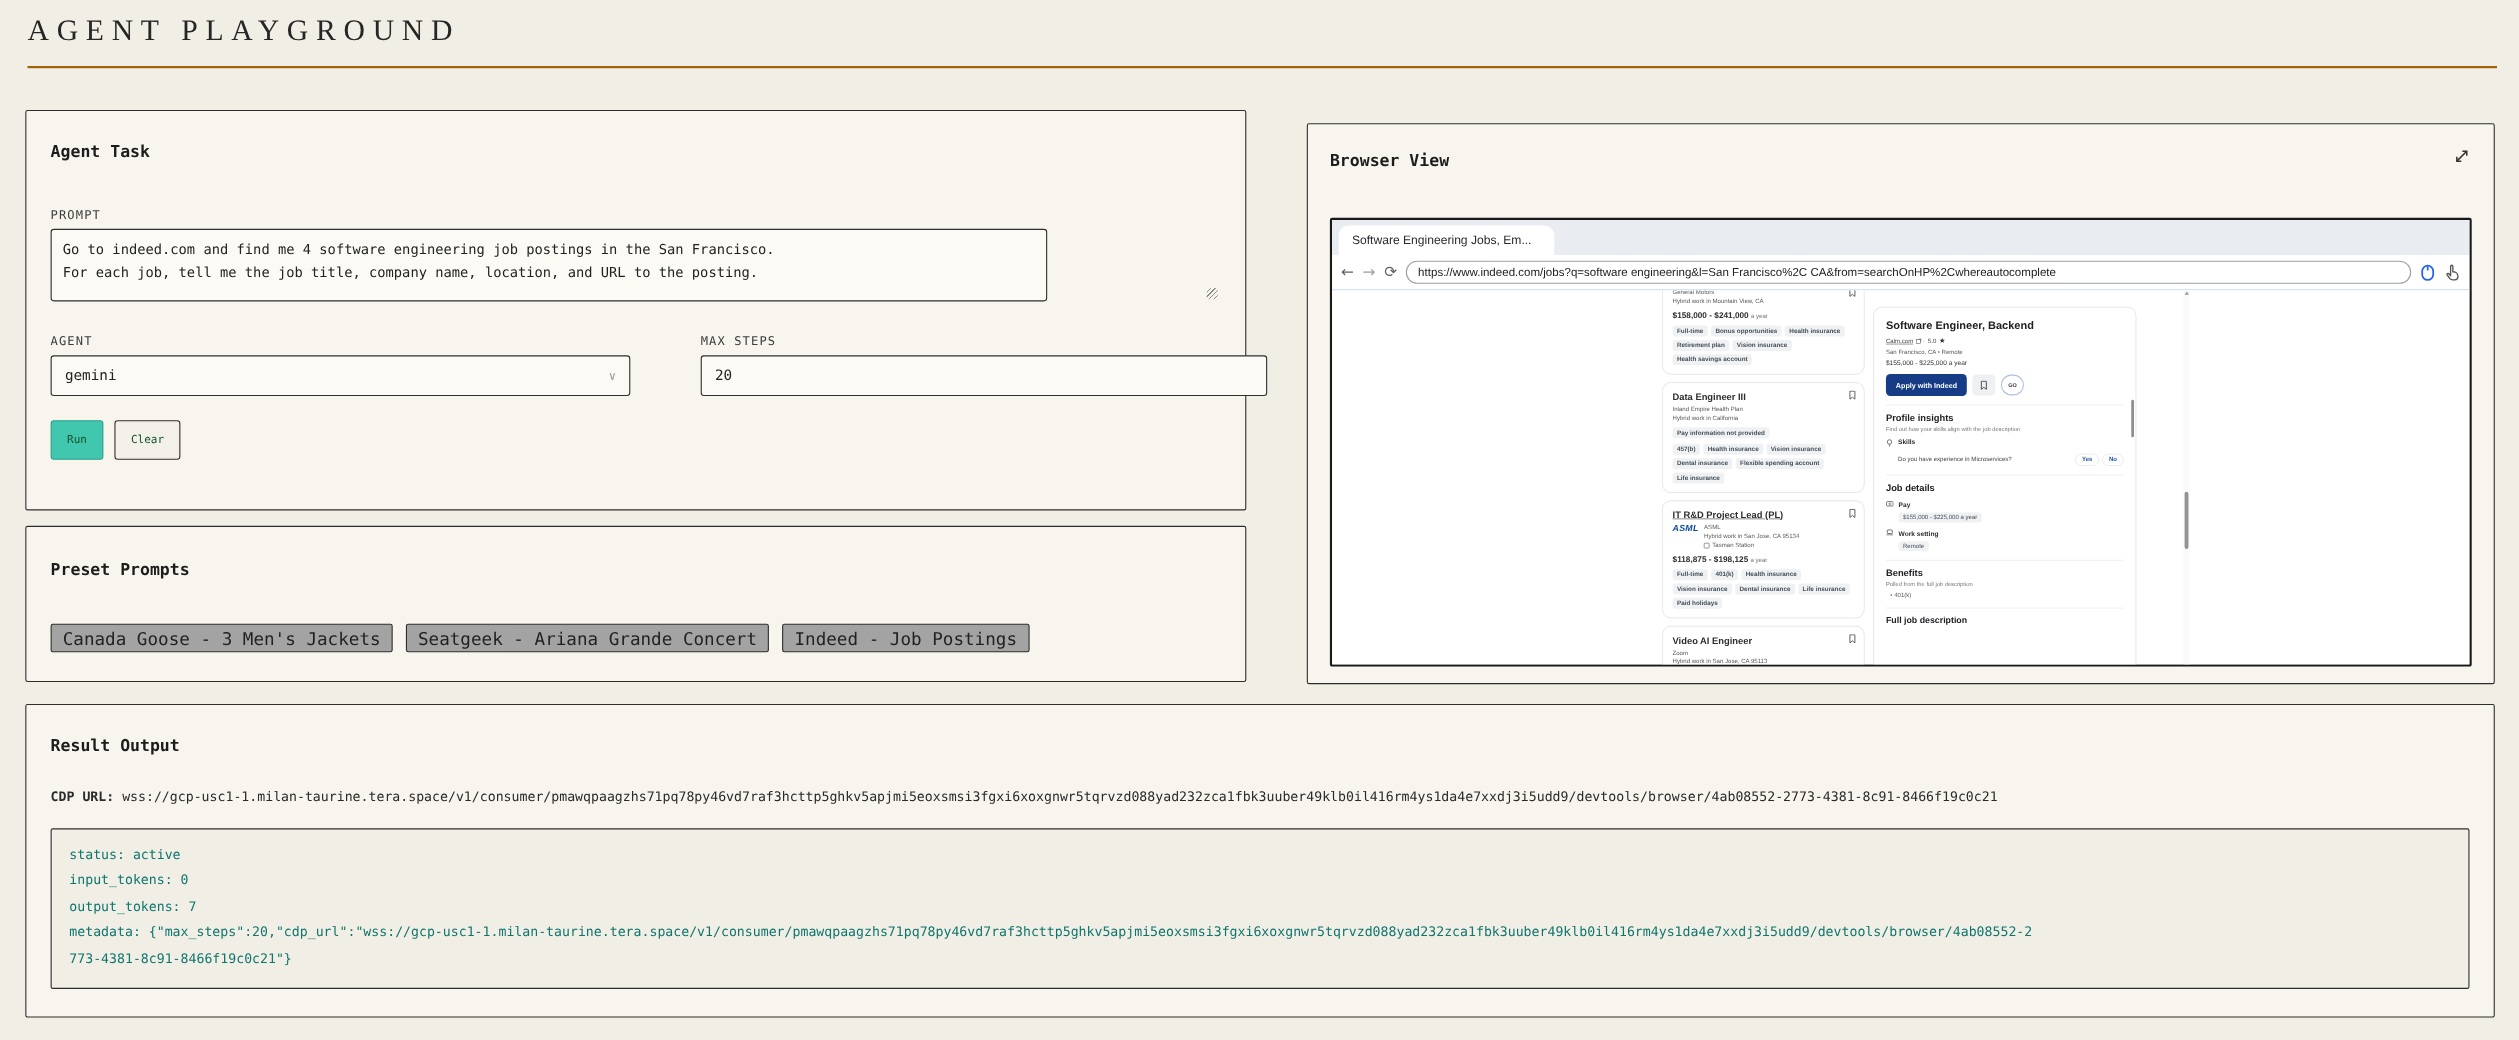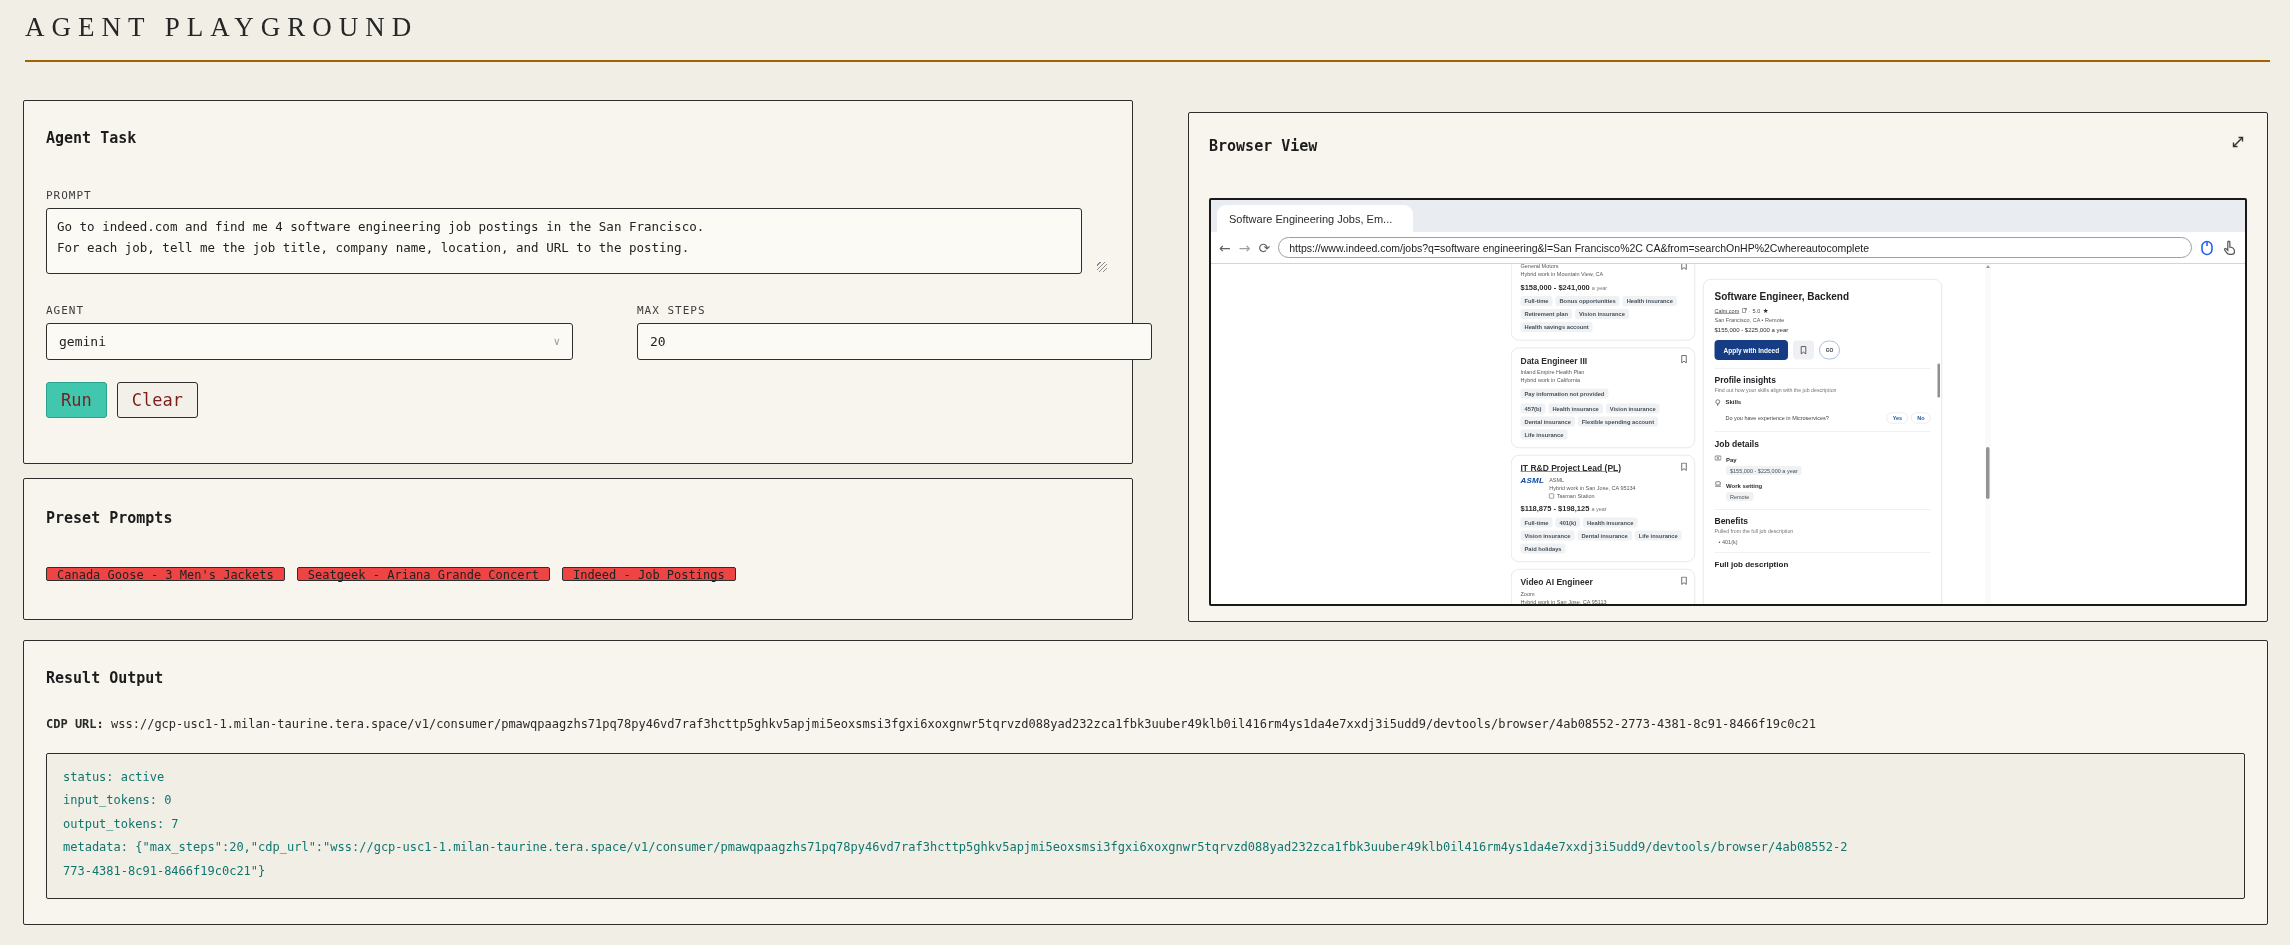--- a/index.html
+++ b/index.html
@@ -17,47 +17,47 @@
 
   
   .panel { position:absolute; background:#f7f5ee; border:1.5px solid #2e2e2e; border-radius:2px; }
   .panel h2 { font-size:15px; font-weight:700; color:#1c1c1c; }
 
   
   .panel-task { left:23px; top:100px; width:1110px; height:364px; padding:28px 22px; }
   .field-label { display:block; font-size:11px; letter-spacing:1px; color:#3d3d3d; margin-bottom:6px; }
   .prompt-wrap { position:relative; margin-top:42px; }
   textarea.prompt-input {
-    width:1036px; height:66px; resize:none; border:1.5px solid #2e2e2e; border-radius:3px;
+    width:906px; height:66px; resize:none; border:1.5px solid #2e2e2e; border-radius:3px;
     background:#fbfaf5; font-family:"DejaVu Sans Mono",monospace; font-size:12.5px; color:#222;
     padding:8px 10px; line-height:1.65; outline:none;
   }
   .resize-grip { position:absolute; right:3px; bottom:6px; width:10px; height:10px;
     background:repeating-linear-gradient(135deg, transparent 0 2px, #8a8a8a 2px 3px); }
   .fields-row { display:flex; gap:64px; margin-top:26px; }
   .fake-select {
     width:527px; height:37px; border:1.5px solid #2e2e2e; border-radius:3px; background:#fbfaf5;
     display:flex; align-items:center; justify-content:space-between; padding:0 12px; font-size:13px; cursor:pointer;
   }
   .fake-select .chev { color:#9a9a9a; font-size:11px; }
   input.steps-input {
     width:515px; height:37px; border:1.5px solid #2e2e2e; border-radius:3px; background:#fbfaf5;
     font-family:"DejaVu Sans Mono",monospace; font-size:13px; color:#222; padding:0 12px; outline:none;
   }
   .btn-row { display:flex; gap:10px; margin-top:22px; }
-  .btn { font-family:"DejaVu Sans Mono",monospace; font-size:17px; color:#7f1d1d; cursor:pointer;
+  .btn { font-family:"DejaVu Sans Mono",monospace; font-size:10px; color:#14532d; cursor:pointer;
     height:36px; padding:1px 14px; border-radius:3px; }
   .btn-run { background:#40c7ad; border:1.5px solid #2aa18b; }
   .btn-clear { background:#f2f0e9; border:1.5px solid #2e2e2e; }
 
   
   .panel-presets { left:23px; top:478px; width:1110px; height:142px; padding:30px 22px; }
   .preset-row { display:flex; gap:12px; margin-top:40px; }
-  .preset-btn { background:#ef4444; border:1.5px solid #2e2e2e; border-radius:2px; font-family:"DejaVu Sans Mono",monospace;
-    font-size:12px; color:#222; height:14px; padding:0 10px; cursor:pointer; }
+  .preset-btn { background:#a3a3a3; border:1.5px solid #2e2e2e; border-radius:2px; font-family:"DejaVu Sans Mono",monospace;
+    font-size:16px; color:#222; height:26px; padding:0 10px; cursor:pointer; }
 
   
   .panel-browser { left:1188px; top:112px; width:1080px; height:510px; padding:24px 20px; }
   .bv-head { display:flex; justify-content:space-between; align-items:flex-start; }
   .expand-icon { cursor:pointer; margin-top:-4px; }
   .browser-frame { position:absolute; left:20px; top:85px; width:1038px; height:408px;
     border:2px solid #191919; border-radius:2px; background:#fff; display:flex; flex-direction:column; overflow:hidden; }
   .tabbar { height:32px; background:#e9edf2; display:flex; align-items:flex-end; padding-left:6px; flex:0 0 auto; }
   .tab { background:#fff; border-radius:9px 9px 0 0; height:27px; width:196px; display:flex; align-items:center;
     padding:0 12px; font-family:"Liberation Sans",sans-serif; font-size:11px; color:#27292d; white-space:nowrap; overflow:hidden; cursor:pointer; }

